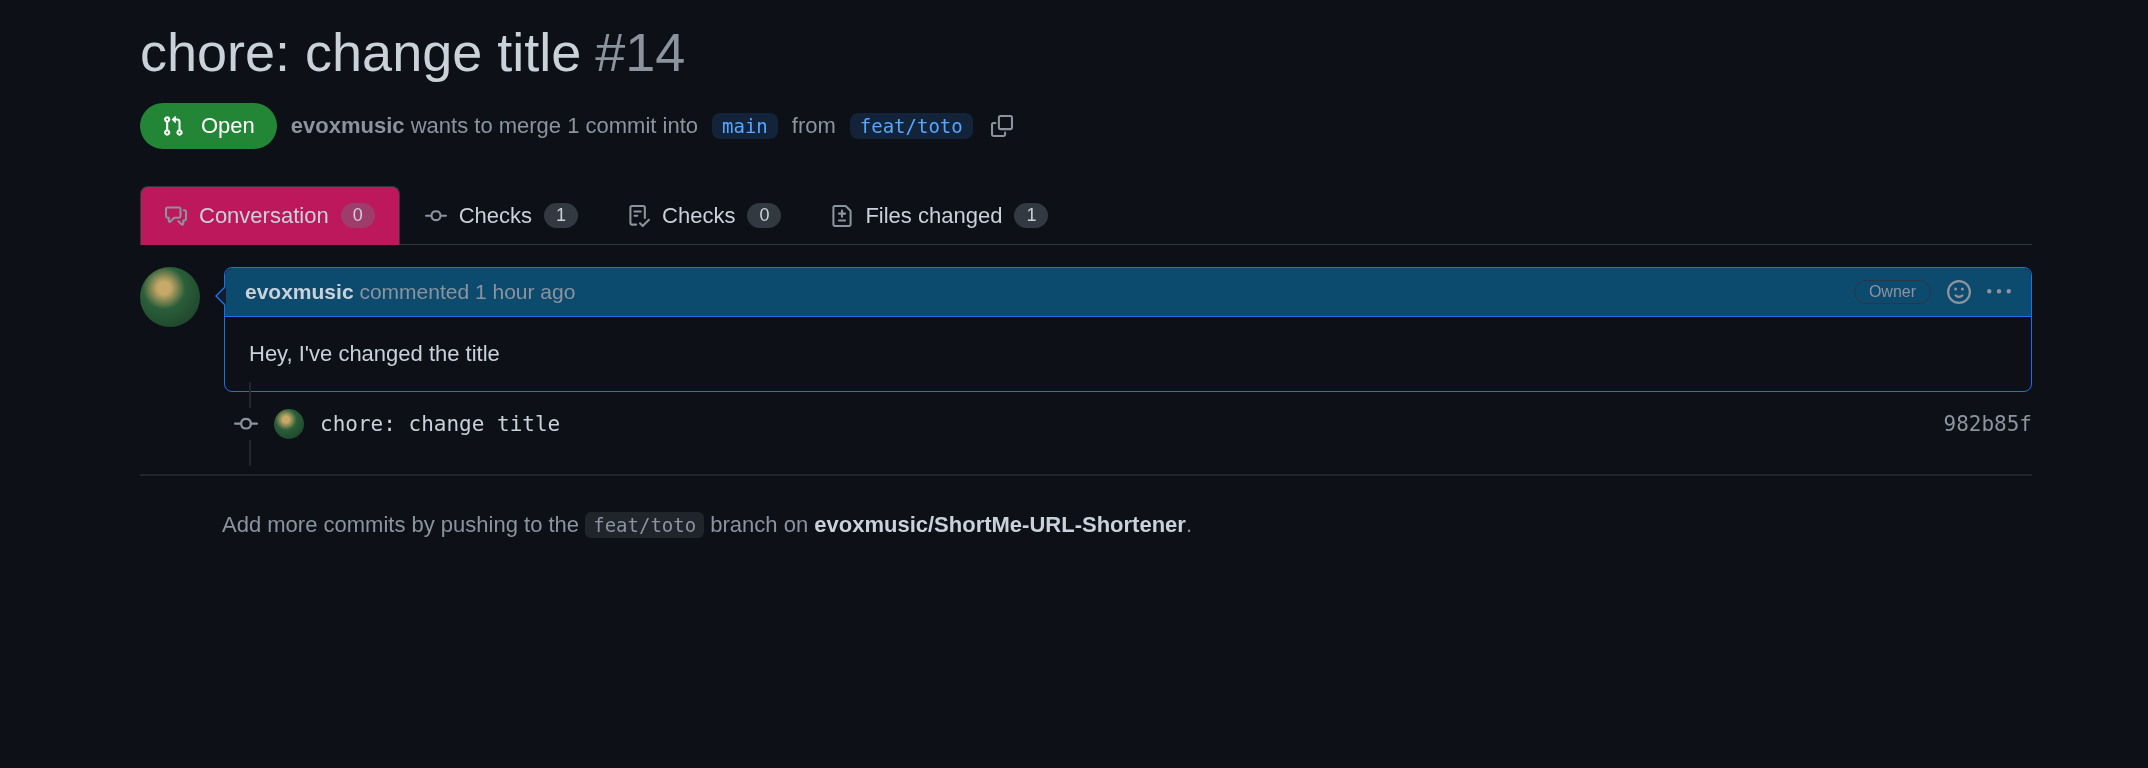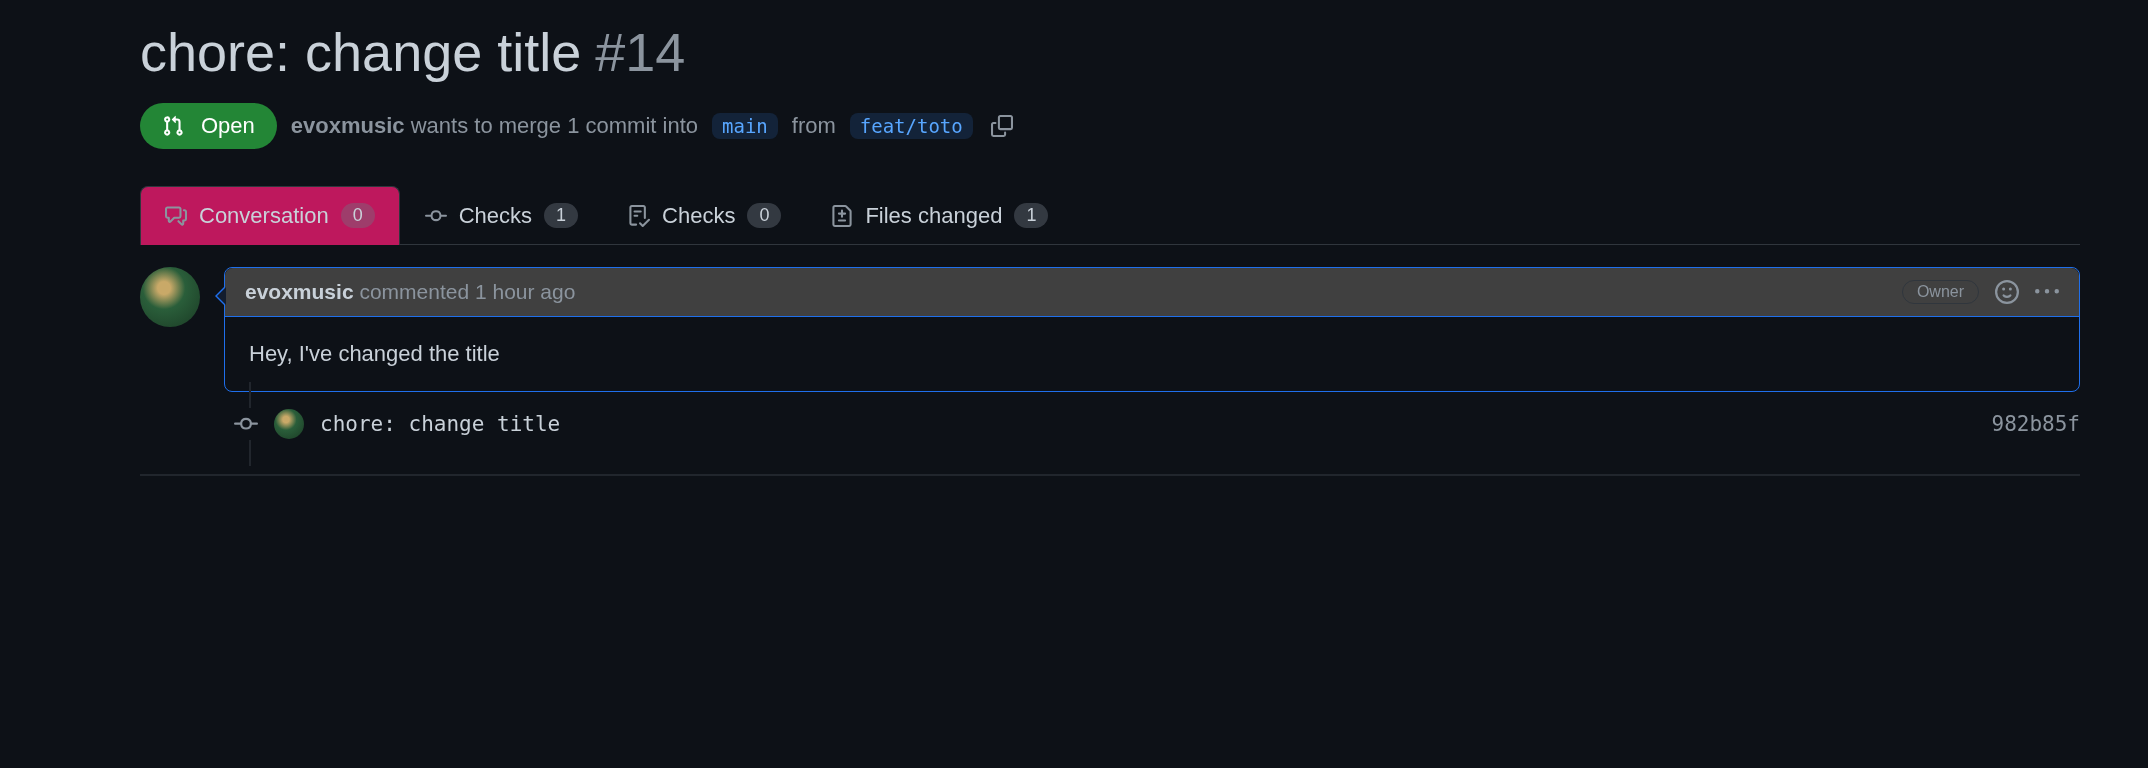--- a/index.html
+++ b/index.html
@@ -10,21 +10,21 @@
   body {
     background: #0d1117;
     color: #c9d1d9;
     font-family: -apple-system, BlinkMacSystemFont, "Segoe UI", Helvetica, Arial, sans-serif;
     font-size: 19px;
     width: 2148px;
     height: 768px;
     overflow: hidden;
   }
   .container {
-    padding: 20px 68px 0 140px;
+    padding: 20px 116px 0 140px;
   }
   .pr-title {
     font-size: 54px;
     font-weight: 400;
     color: #c9d1d9;
     margin-bottom: 18px;
     line-height: 1.2;
     display: flex;
     align-items: baseline;
     gap: 14px;
@@ -145,21 +145,21 @@
     width: 30px;
     height: 30px;
   }
   .comment-box {
     flex: 1;
     border: 1px solid #1f6feb;
     border-radius: 8px;
     position: relative;
   }
   .comment-header {
-    background: #404040;
+    background: #0c4a6e;
     border-bottom: 1px solid #1f6feb;
     border-radius: 8px 8px 0 0;
     padding: 12px 20px;
     display: flex;
     align-items: center;
     justify-content: space-between;
     color: #8b949e;
     font-size: 21px;
   }
   .comment-header .author {
@@ -386,17 +386,23 @@
                 <path d="M11.93 8.5a4.002 4.002 0 0 1-7.86 0H.75a.75.75 0 0 1 0-1.5h3.32a4.002 4.002 0 0 1 7.86 0h3.32a.75.75 0 0 1 0 1.5Zm-1.43-.75a2.5 2.5 0 1 0-5 0 2.5 2.5 0 0 0 5 0Z"></path>
               </svg>
           </span>
           <div class="avatar small"></div>
           <span class="commit-msg">chore: change title</span>
           <span class="commit-sha">982b85f</span>
         </div>
 
         <hr class="hr">
 
+        <div class="help-text">
+          <span>Add more commits by pushing to the</span>
+          <span class="mono">feat/toto</span>
+          <span>branch on</span>
+          <span class="repo">evoxmusic/ShortMe-URL-Shortener</span><span>.</span>
+        </div>
       </div>
     </div>
 
   </div>
 </div>
 
 </body></html>

